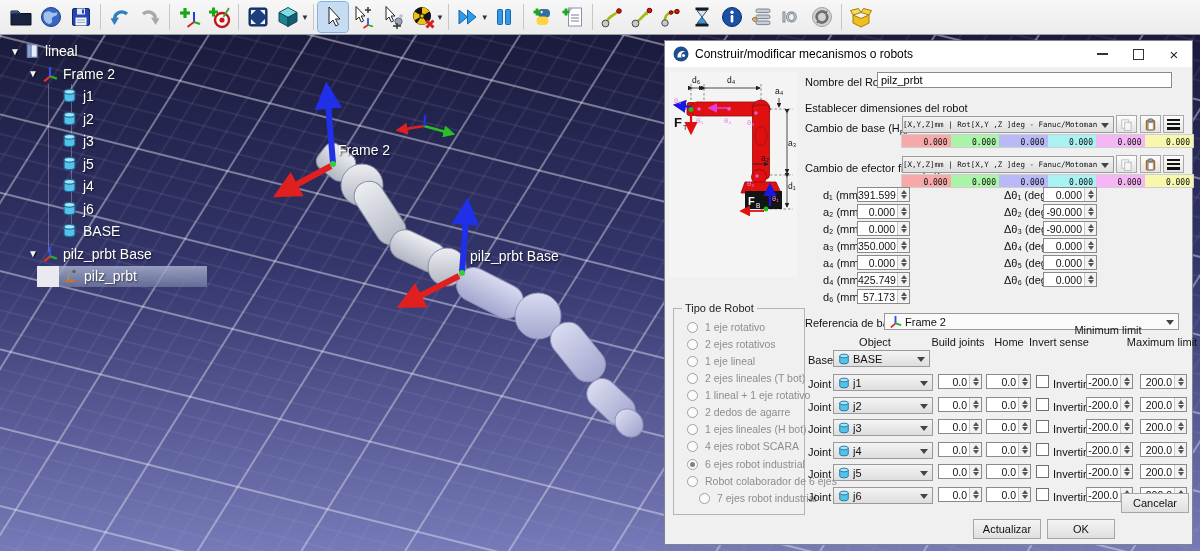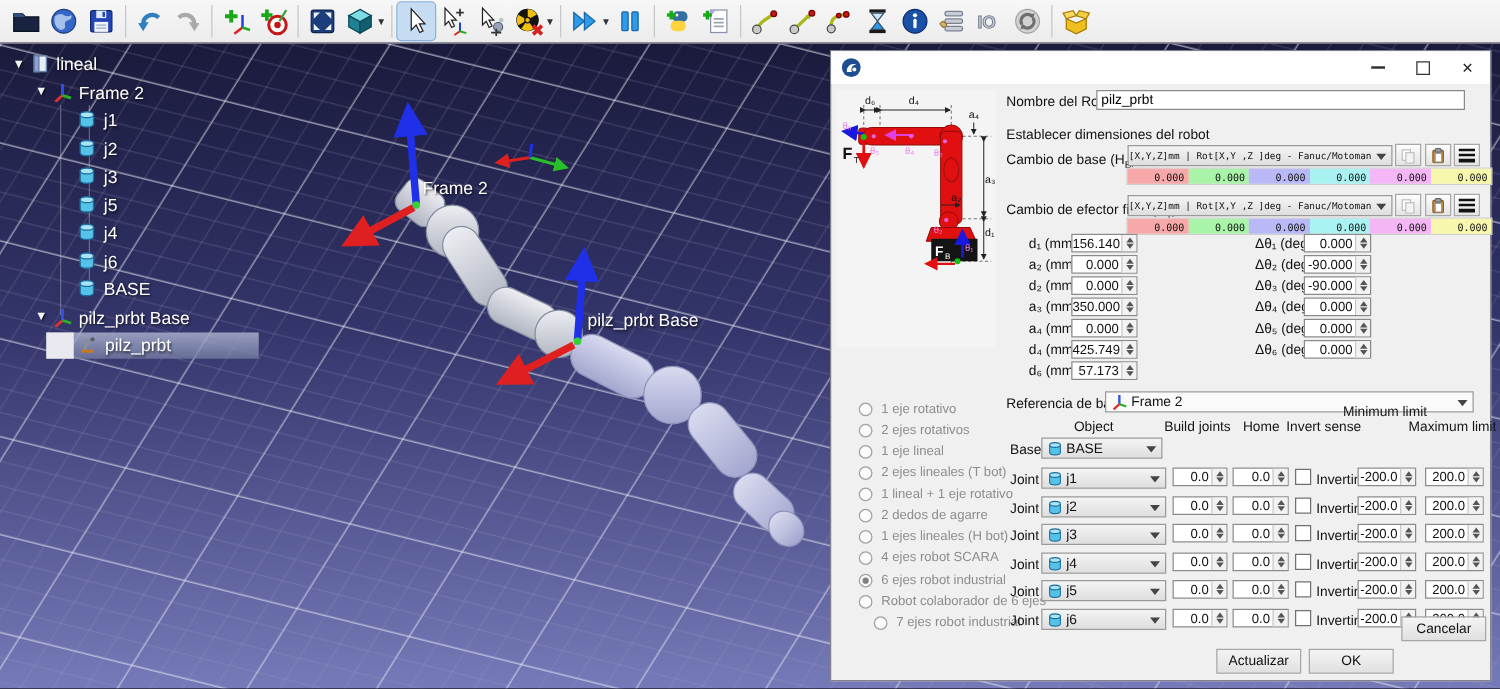--- a/index.html
+++ b/index.html
@@ -489,20 +489,21 @@
   <div class="dlg">
 
     <div class="dtb">
       <span style="margin-left:8px;display:inline-flex">
         <svg width="16" height="16" viewBox="0 0 16 16">
             <circle cx="8" cy="8" r="7.5" fill="#1d4e8f"></circle>
             <path d="M4.5 11.5 C4 7 8 4 12 5.5 C9 6 7.5 8 8.5 11.5 Z" fill="#fff"></path>
             <circle cx="10.5" cy="9.5" r="1.6" fill="#fff"></circle>
           </svg>
       </span>
+      <span class="dtitle">Construir/modificar mecanismos o robots</span>
       <span class="wctrl">
         <span class="wb">
             <span style="width:11px;height:1.5px;background:#333"></span>
           </span>
         <span class="wb">
             <span style="width:9px;height:9px;border:1.4px solid #333"></span>
           </span>
         <span class="wb" style="font-size:15px">×</span>
       </span>
     </div>
@@ -659,21 +660,21 @@
       <span style="background: rgb(247, 168, 168);">0.000</span>
       <span style="background: rgb(169, 244, 169);">0.000</span>
       <span style="background: rgb(185, 185, 248);">0.000</span>
       <span style="background: rgb(169, 242, 242);">0.000</span>
       <span style="background: rgb(244, 182, 244);">0.000</span>
       <span style="background: rgb(247, 247, 174);">0.000</span>
     </div>
 
     <div class="lbl" style="left:158px;top:148px">d₁ (mm)</div>
     <span class="spin" style="left:192px;top:146px;width:53px">
-        <i>156.140</i>
+        <i>391.599</i>
         <b></b>
       </span>
     <div class="lbl" style="left:158px;top:165px">a₂ (mm)</div>
     <span class="spin" style="left:192px;top:163px;width:53px">
         <i>0.000</i>
         <b></b>
       </span>
     <div class="lbl" style="left:158px;top:182px">d₂ (mm)</div>
     <span class="spin" style="left:192px;top:180px;width:53px">
         <i>0.000</i>
@@ -724,20 +725,23 @@
     <span class="spin" style="left:378px;top:214px;width:54px">
         <i>0.000</i>
         <b></b>
       </span>
     <div class="lbl" style="left:339px;top:233px">Δθ₆ (deg)</div>
     <span class="spin" style="left:378px;top:231px;width:54px">
         <i>0.000</i>
         <b></b>
       </span>
 
+    <div class="gbox" style="left:8px;top:267px;width:130px;height:205px">
+      <span class="gtitle">Tipo de Robot</span>
+    </div>
     <div class="ropt" style="left:22px;top:280px">
         <span class="radio"></span>
         <span>1 eje rotativo</span>
       </div>
     <div class="ropt" style="left:22px;top:297px">
         <span class="radio"></span>
         <span>2 ejes rotativos</span>
       </div>
     <div class="ropt" style="left:22px;top:314px">
         <span class="radio"></span>

